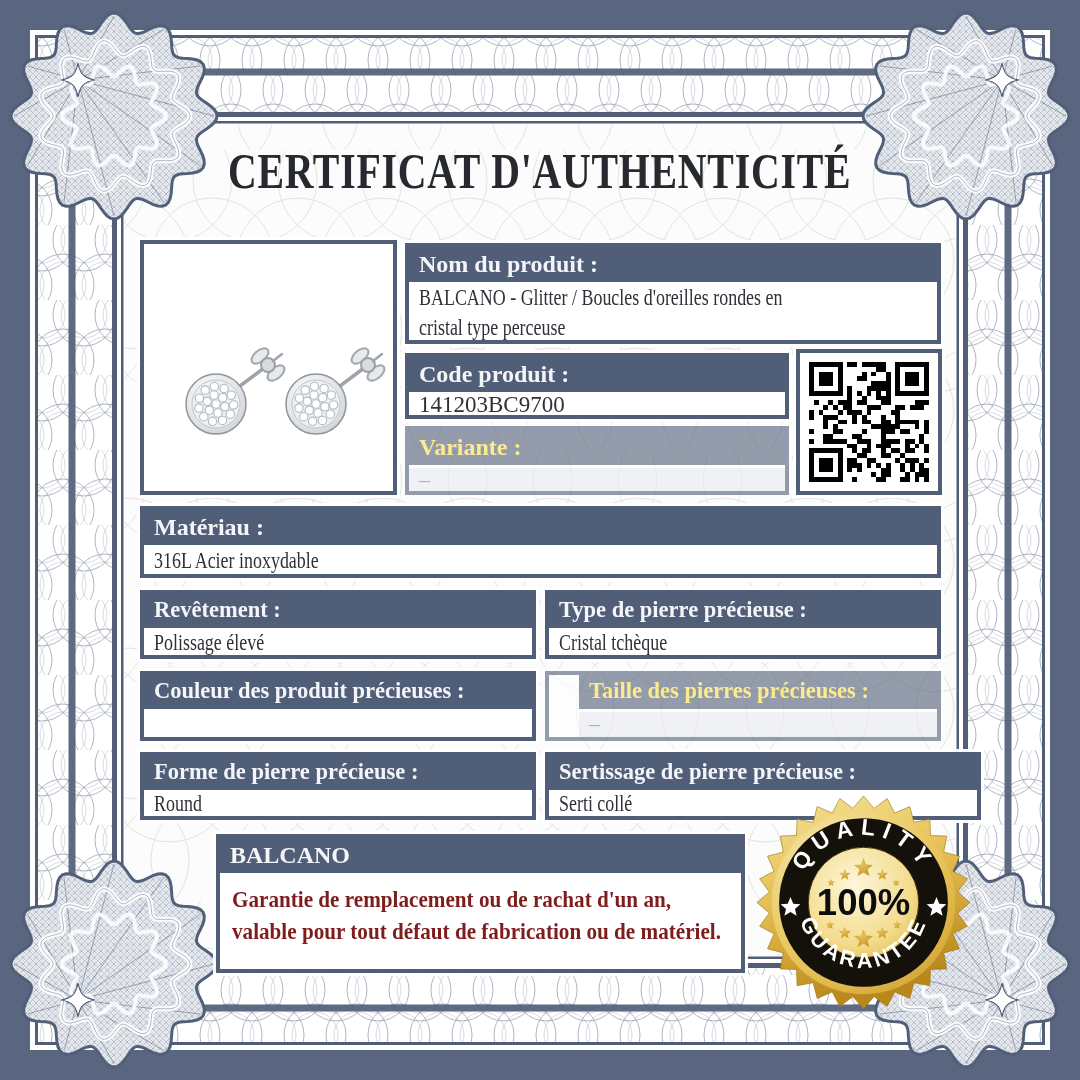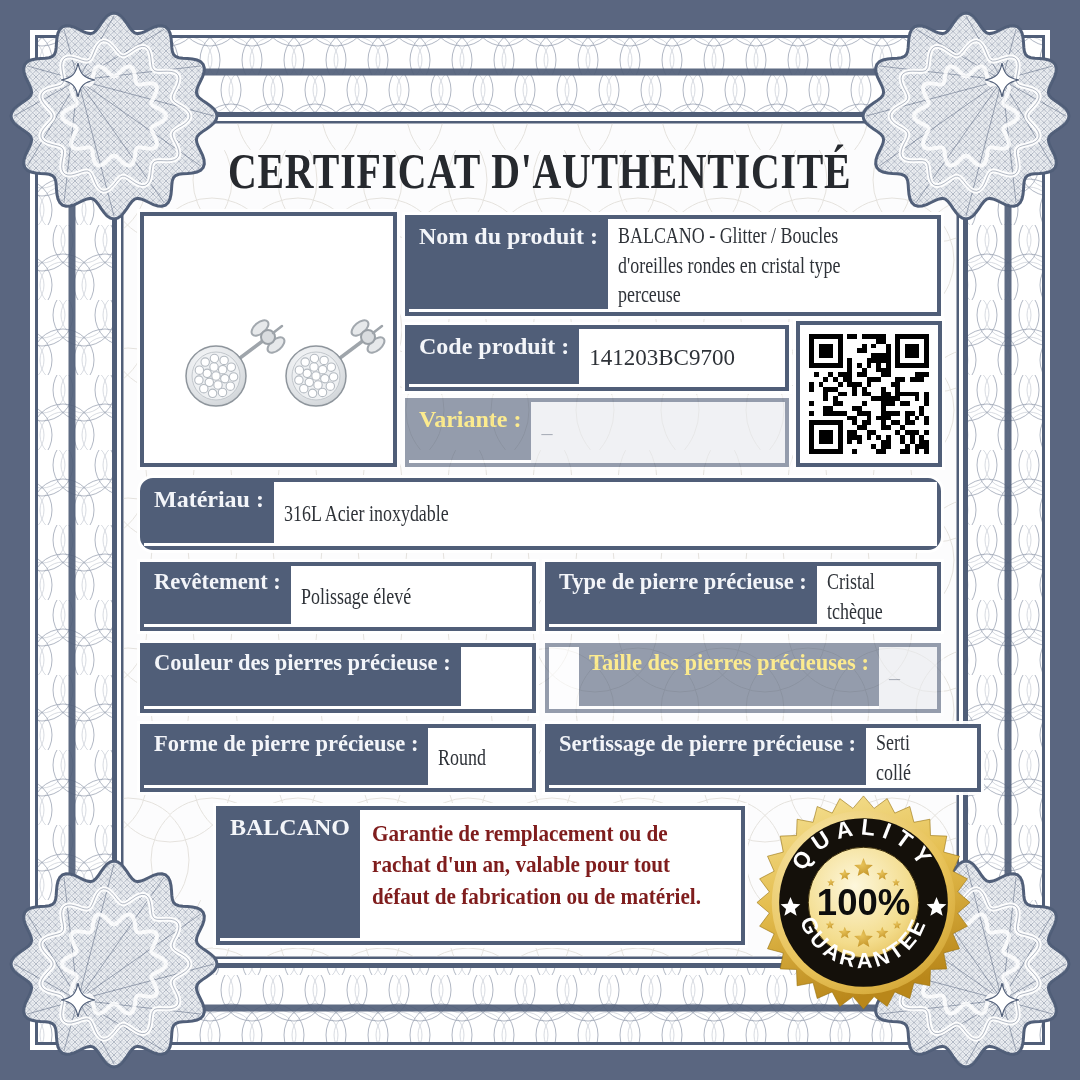--- a/index.html
+++ b/index.html
@@ -17,21 +17,21 @@
   .title .cond-title {
     display:inline-block; transform:scaleX(0.78); transform-origin:50% 50%;
     font-weight:bold; font-size:51px; letter-spacing:1px; white-space:nowrap;
     color:#26292e;
   }
 
   .fbox {
     position:absolute; z-index:2; box-sizing:border-box;
     border:4px solid var(--slate,#505e78); background:#fff;
     box-shadow:0 0 0 3px rgba(255,255,255,.95);
-    display:flex; flex-direction:row;
+    display:flex; flex-direction:column;margin-top:28px;
   }
   .fbox .hdr {
     background:var(--slate,#505e78); color:#f3f5f9; font-weight:bold;
     font-size:24px; line-height:1.18; padding:3px 10px 4px;
     border-bottom:3px solid #fff; flex:0 0 auto;
   }
   .fbox .hdr.small { font-size:22.5px; }
   .fbox .val {
     flex:1 1 auto; background:#fff; color:#2e3238; font-size:23px;
     padding:2px 10px; display:flex; align-items:center; overflow:hidden;
@@ -490,42 +490,42 @@
      <rect x="2" y="2" width="3" height="3" fill="#000"></rect>
         <rect x="18" y="0" width="7" height="7" fill="#000"></rect>
      <rect x="19" y="1" width="5" height="5" fill="#fff"></rect>
      <rect x="20" y="2" width="3" height="3" fill="#000"></rect>
         <rect x="0" y="18" width="7" height="7" fill="#000"></rect>
      <rect x="1" y="19" width="5" height="5" fill="#fff"></rect>
      <rect x="2" y="20" width="3" height="3" fill="#000"></rect>
      </svg>
     </div>
 
-  <div class="fbox" style="left:140px; top:478px; width:801px; height:72px;border-radius:13px;">
+  <div class="fbox" style="left:140px; top:478px; width:801px; height:72px;">
     <div class="hdr">Matériau :</div>
     <div class="val">
       <span class="cond">316L Acier inoxydable</span>
     </div>
   </div>
 
   <div class="fbox" style="left:140px; top:562px; width:396px; height:69px;">
     <div class="hdr small">Revêtement :</div>
     <div class="val">
       <span class="cond">Polissage élevé</span>
     </div>
   </div>
   <div class="fbox" style="left:545px; top:562px; width:396px; height:69px;">
     <div class="hdr small">Type de pierre précieuse :</div>
     <div class="val">
       <span class="cond">Cristal tchèque</span>
     </div>
   </div>
 
   <div class="fbox" style="left:140px; top:643px; width:396px; height:70px;">
-    <div class="hdr small">Couleur des pierres précieuse :</div>
+    <div class="hdr small">Couleur des produit précieuses :</div>
   </div>
   <div class="fbox disabled" style="left:545px; top:643px; width:396px; height:70px;padding-left:30px;">
     <div class="hdr small">Taille des pierres précieuses :</div>
     <div class="val">–</div>
   </div>
 
   <div class="fbox" style="left:140px; top:724px; width:396px; height:68px;">
     <div class="hdr small">Forme de pierre précieuse :</div>
     <div class="val">
       <span class="cond">Round</span>

